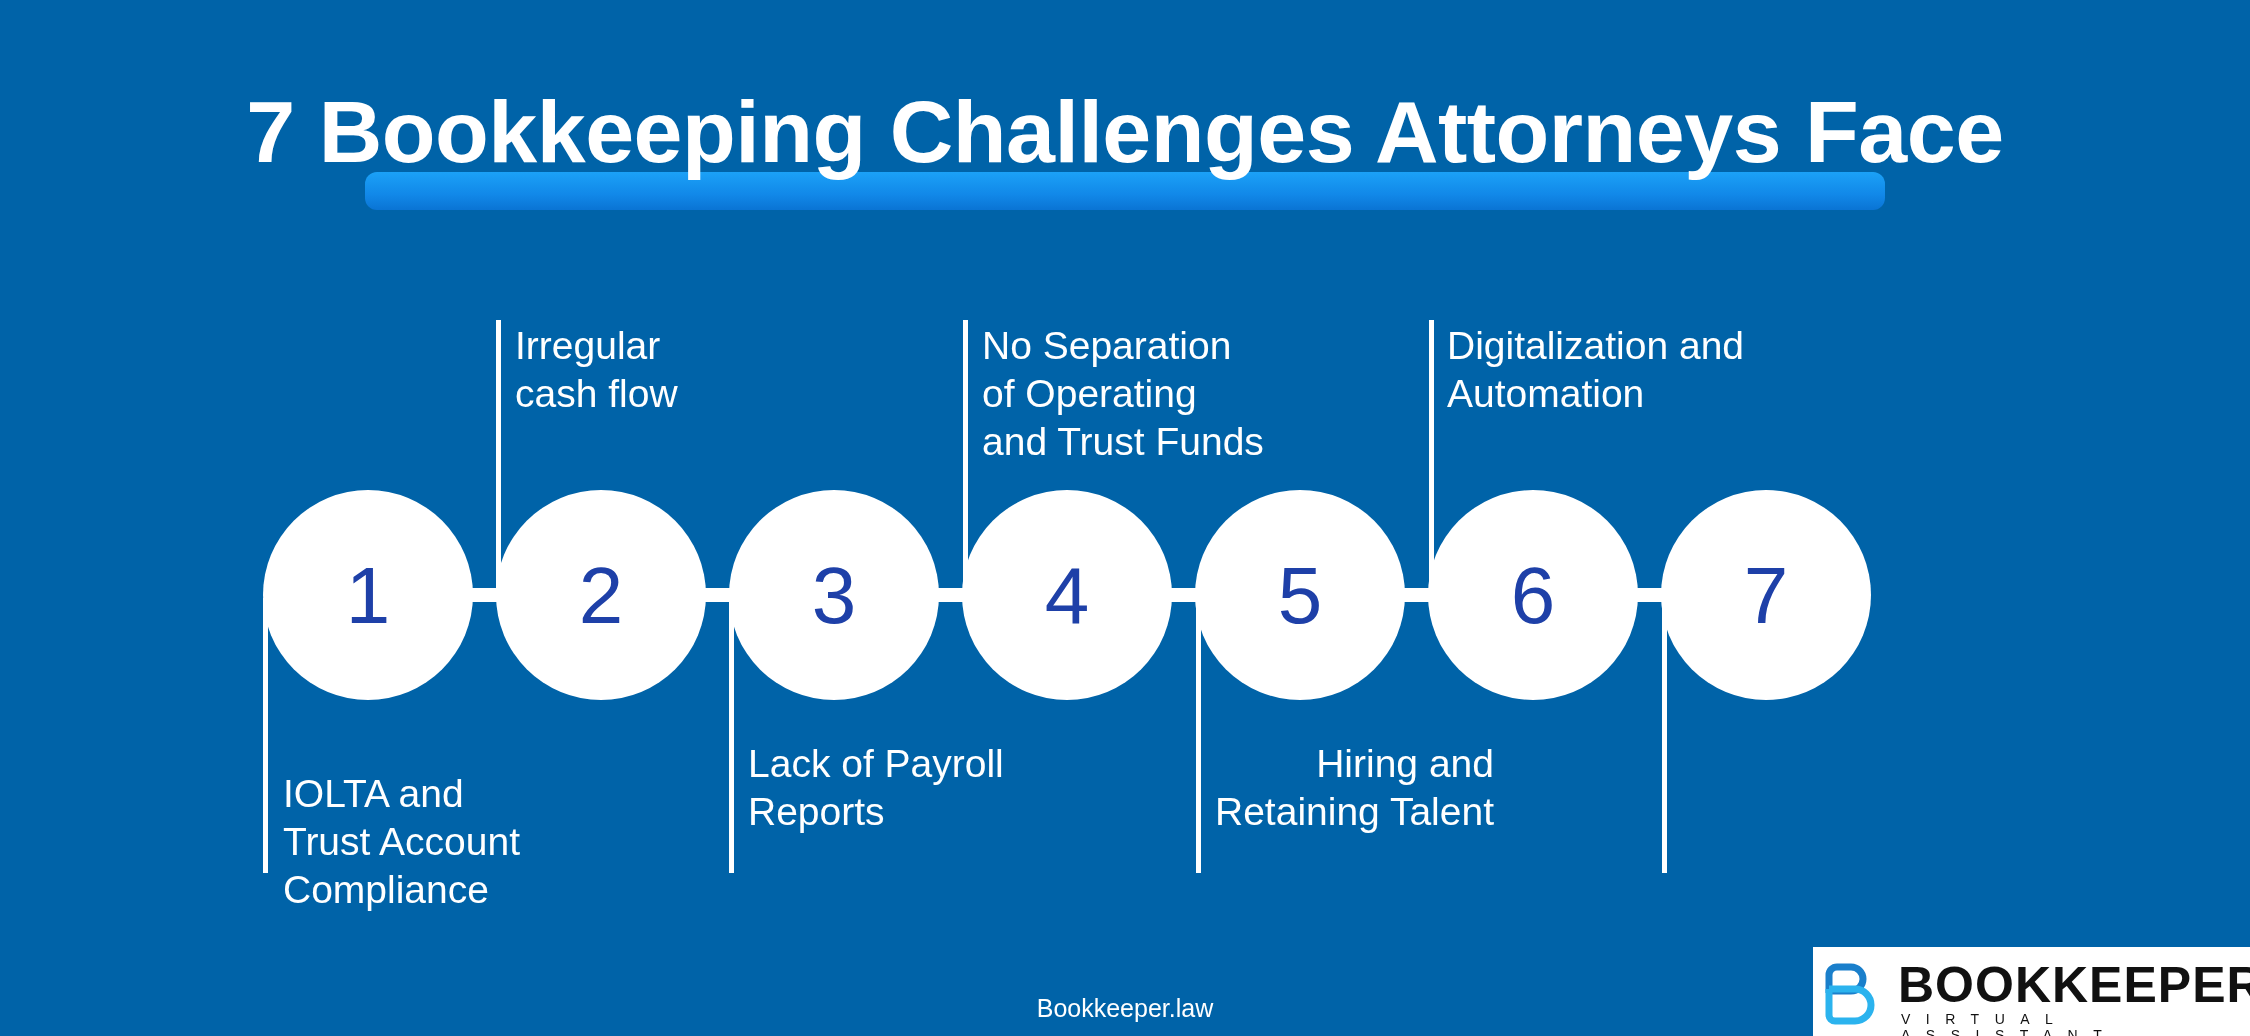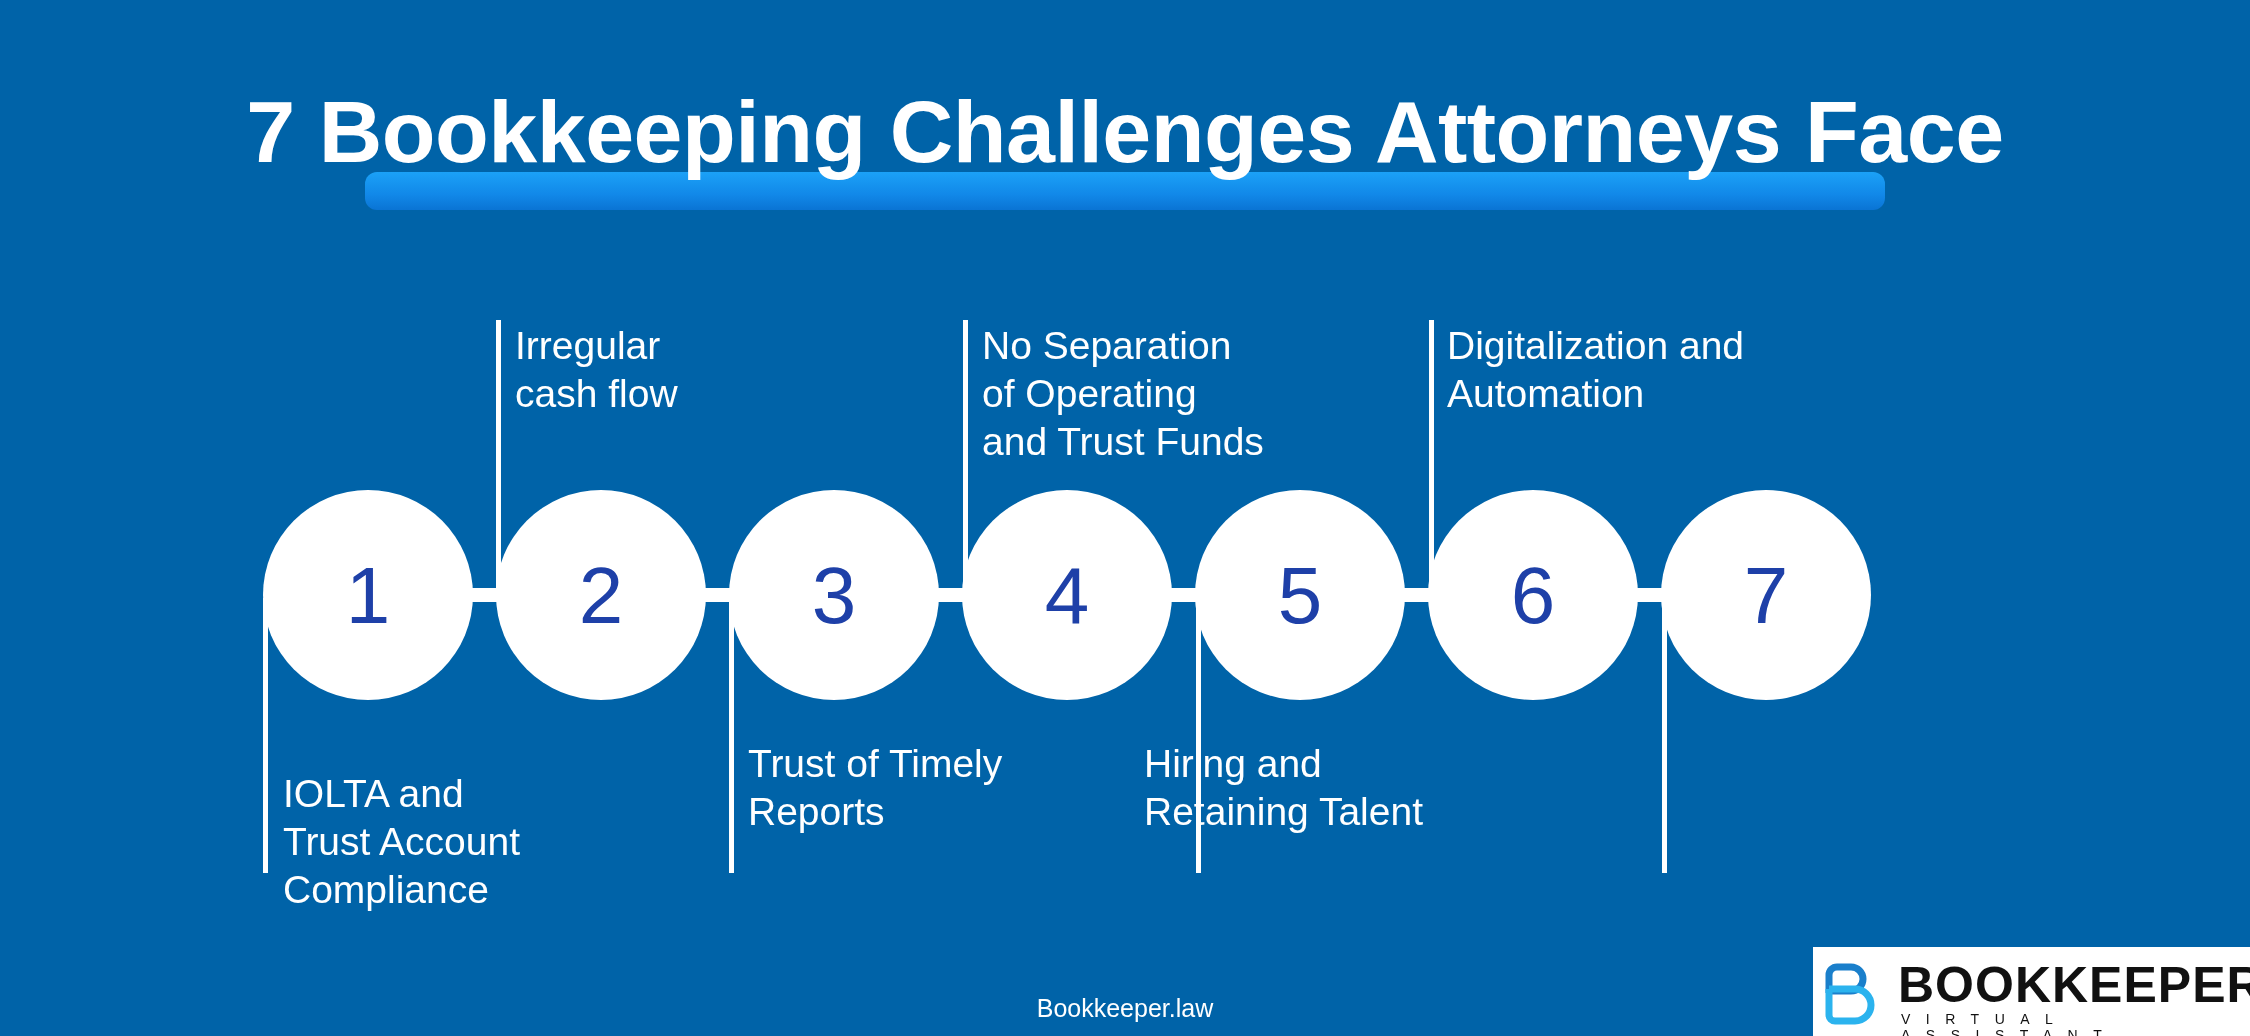--- a/index.html
+++ b/index.html
@@ -100,26 +100,26 @@
   </div>
   <div class="circle" style="left:1661px;">
     <span class="num">7</span>
   </div>
 
   <p class="label down" style="left:283px;margin-top:30px;">IOLTA and
 Trust Account
 Compliance</p>
   <p class="label up" style="left:515px;">Irregular
 cash flow</p>
-  <p class="label down" style="left:748px;">Trust of Timely
+  <p class="label down" style="left:748px;">Lack of Payroll
 Reports</p>
   <p class="label up" style="left:982px;">No Separation
 of Operating
 and Trust Funds</p>
-  <p class="label down" style="left:1144px;">Hiring and
+  <p class="label down" style="left:1215px;text-align:right;">Hiring and
 Retaining Talent</p>
   <p class="label up" style="left:1447px;">Digitalization and
 Automation</p>
 </div>
 
 <div class="footer-text">Bookkeeper.law</div>
 
 <div class="logo-box">
   <svg class="logo-icon" viewBox="0 0 60 64">
     <defs>

